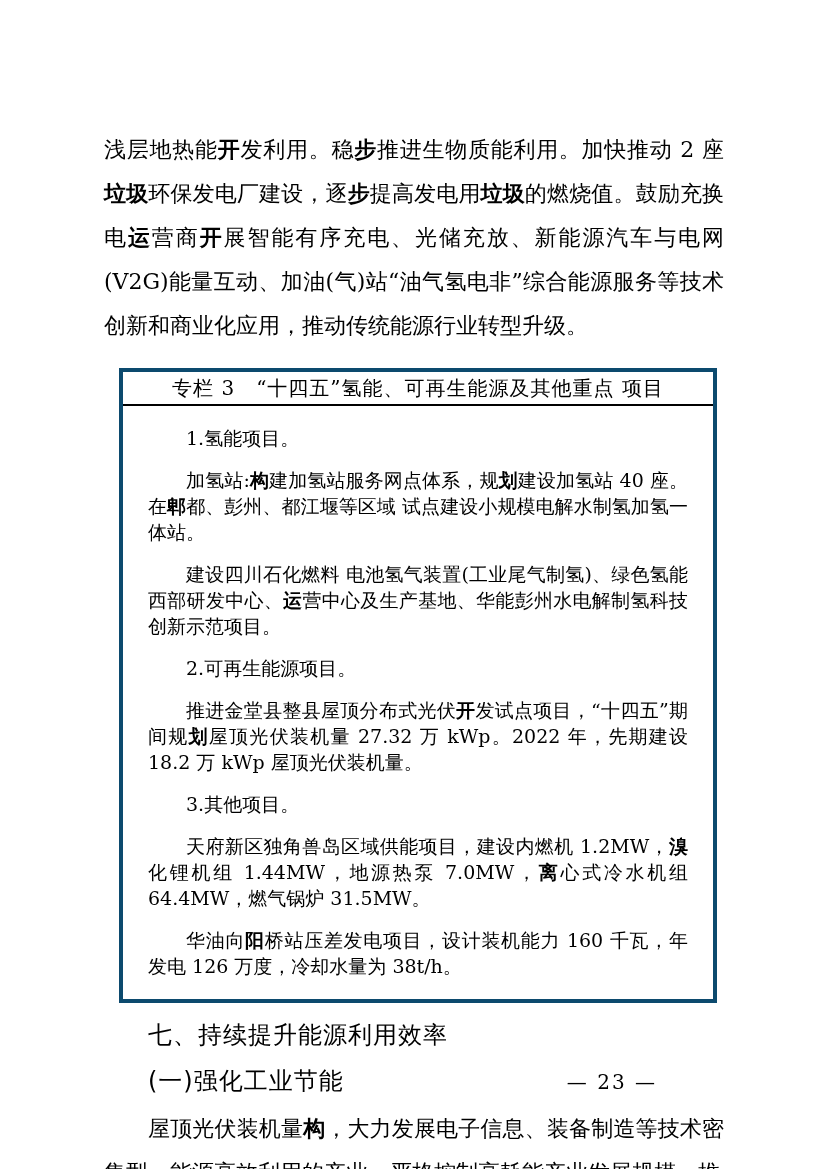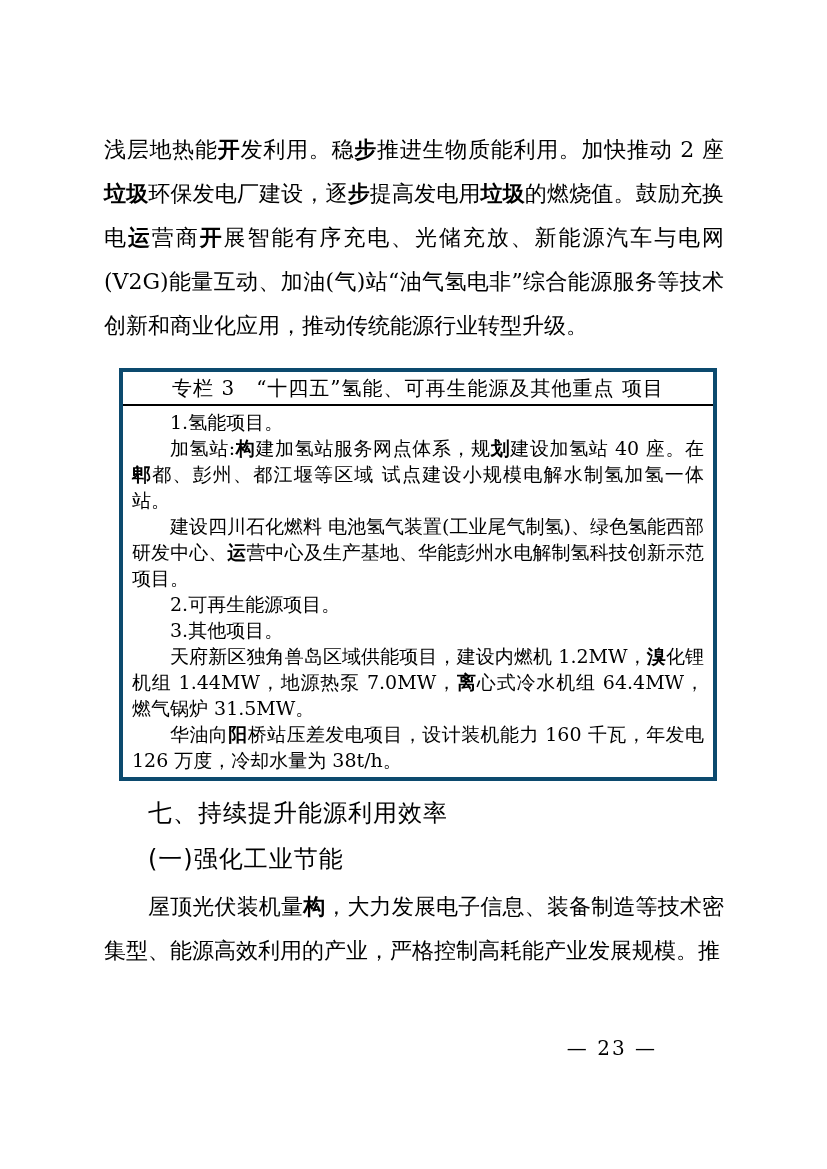--- a/index.html
+++ b/index.html
@@ -44,55 +44,56 @@
     white-space:nowrap;
     overflow:hidden;
   }
   .box-body {
     padding:3px 9px 4px 9px;
     font-size:19px;
     line-height:26px;
     text-align:justify;
     text-justify:inter-character;
   }
-  .box-para { margin:0; text-indent:2em; }
+  .box-para { margin:16px; text-indent:2em; }
   .heading {
     margin:18px 0 0 0;
     padding-left:44px;
     font-size:24px;
     line-height:28px;
     font-weight:400;
     font-family:"DejaVu Sans","Liberation Sans",sans-serif;
     letter-spacing:1px;
   }
   .heading.sub { margin-top:18px; }
   .body-para.after-headings { margin-top:12px; }
   .page-number {
     position:absolute;
-    right:104px; bottom:109px;
+    right:104px; bottom:75px;
     font-size:20px;
     letter-spacing:2px;
     font-family:"DejaVu Serif","Liberation Serif",serif;
   }
 </style>
 </head>
 <body>
 
 <div class="page">
   <div class="content">
 
     <p class="body-para"><span>浅层地热能</span><span class="b">开</span><span>发利用。稳</span><span class="b">步</span><span>推进生物质能利用。加快推动 2 座</span><span class="b">垃圾</span><span>环保发电厂建设，逐</span><span class="b">步</span><span>提高发电用</span><span class="b">垃圾</span><span>的燃烧值。鼓励充换电</span><span class="b">运</span><span>营商</span><span class="b">开</span><span>展智能有序充电、光储充放、新能源汽车与电网(V2G)能量互动、加油(气)站“油气氢电非”综合能源服务等技术创新和商业化应用，推动传统能源行业转型升级。</span></p>
 
     <div class="box">
       <div class="box-title">专栏 3　“十四五”氢能、可再生能源及其他重点 项目</div>
       <div class="box-body">
           <p class="box-para"><span>1.氢能项目。</span></p>
           <p class="box-para"><span>加氢站:</span><span class="b">构</span><span>建加氢站服务网点体系，规</span><span class="b">划</span><span>建设加氢站 40 座。在</span><span class="b">郫</span><span>都、彭州、都江堰等区域 试点建设小规模电解水制氢加氢一体站。</span></p>
           <p class="box-para"><span>建设四川石化燃料 电池氢气装置(工业尾气制氢)、绿色氢能西部研发中心、</span><span class="b">运</span><span>营中心及生产基地、华能彭州水电解制氢科技创新示范项目。</span></p>
           <p class="box-para"><span>2.可再生能源项目。</span></p>
+          <p class="box-para"><span>推进金堂县整县屋顶分布式光伏</span><span class="b">开</span><span>发试点项目，“十四五”期间规</span><span class="b">划</span><span>屋顶光伏装机量 27.32 万 kWp。2022 年，先期建设 18.2 万 kWp 屋顶光伏装机量。</span></p>
           <p class="box-para"><span>3.其他项目。</span></p>
           <p class="box-para"><span>天府新区独角兽岛区域供能项目，建设内燃机 1.2MW，</span><span class="b">溴</span><span>化锂机组 1.44MW，地源热泵 7.0MW，</span><span class="b">离</span><span>心式冷水机组 64.4MW，燃气锅炉 31.5MW。</span></p>
           <p class="box-para"><span>华油向</span><span class="b">阳</span><span>桥站压差发电项目，设计装机能力 160 千瓦，年发电 126 万度，冷却水量为 38t/h。</span></p>
         </div>
     </div>
 
     <h2 class="heading">七、持续提升能源利用效率</h2>
 
     <h3 class="heading sub">(一)强化工业节能</h3>
 

